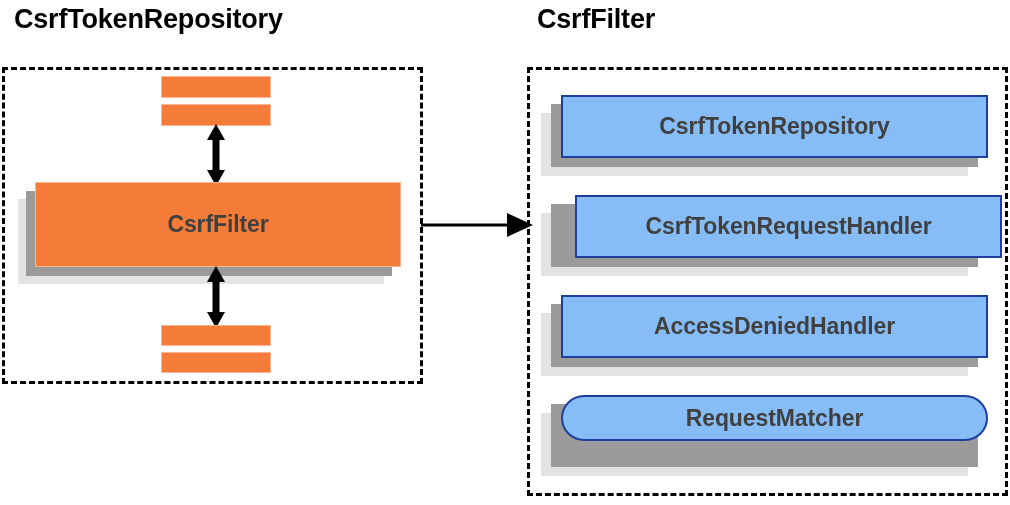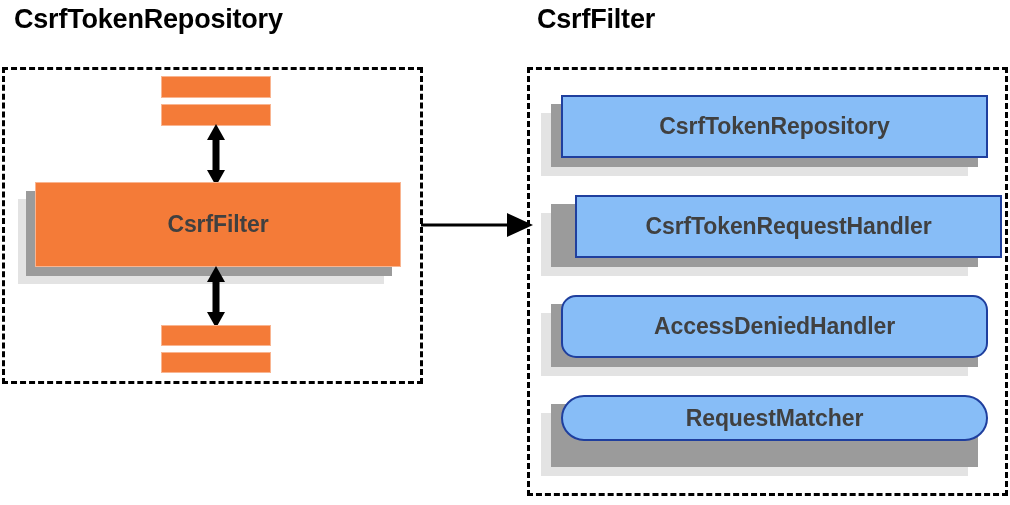--- a/index.html
+++ b/index.html
@@ -148,21 +148,21 @@
     <div class="shadow-far" style="left:541px; top:213px; width:427px; height:63px;"></div>
     <div class="shadow-near" style="left:551px; top:204px; width:427px; height:63px;"></div>
     <div class="face" style="left:575px; top:195px; width:427px; height:63px;">
       <span class="label">CsrfTokenRequestHandler</span>
     </div>
   </div>
 
   <div class="stack card-blue">
     <div class="shadow-far" style="left:541px; top:313px; width:427px; height:63px;"></div>
     <div class="shadow-near" style="left:551px; top:304px; width:427px; height:63px;"></div>
-    <div class="face" style="left:561px; top:295px; width:427px; height:63px;border-radius:15px;">
+    <div class="face" style="left:561px; top:295px; width:427px; height:63px;">
       <span class="label">AccessDeniedHandler</span>
     </div>
   </div>
 
   <div class="stack card-blue">
     <div class="shadow-far" style="left:541px; top:413px; width:427px; height:63px;"></div>
     <div class="shadow-near" style="left:551px; top:404px; width:427px; height:63px;"></div>
     <div class="face" style="left:561px; top:395px; width:427px; height:46px;border-radius:24px;">
       <span class="label">RequestMatcher</span>
     </div>

